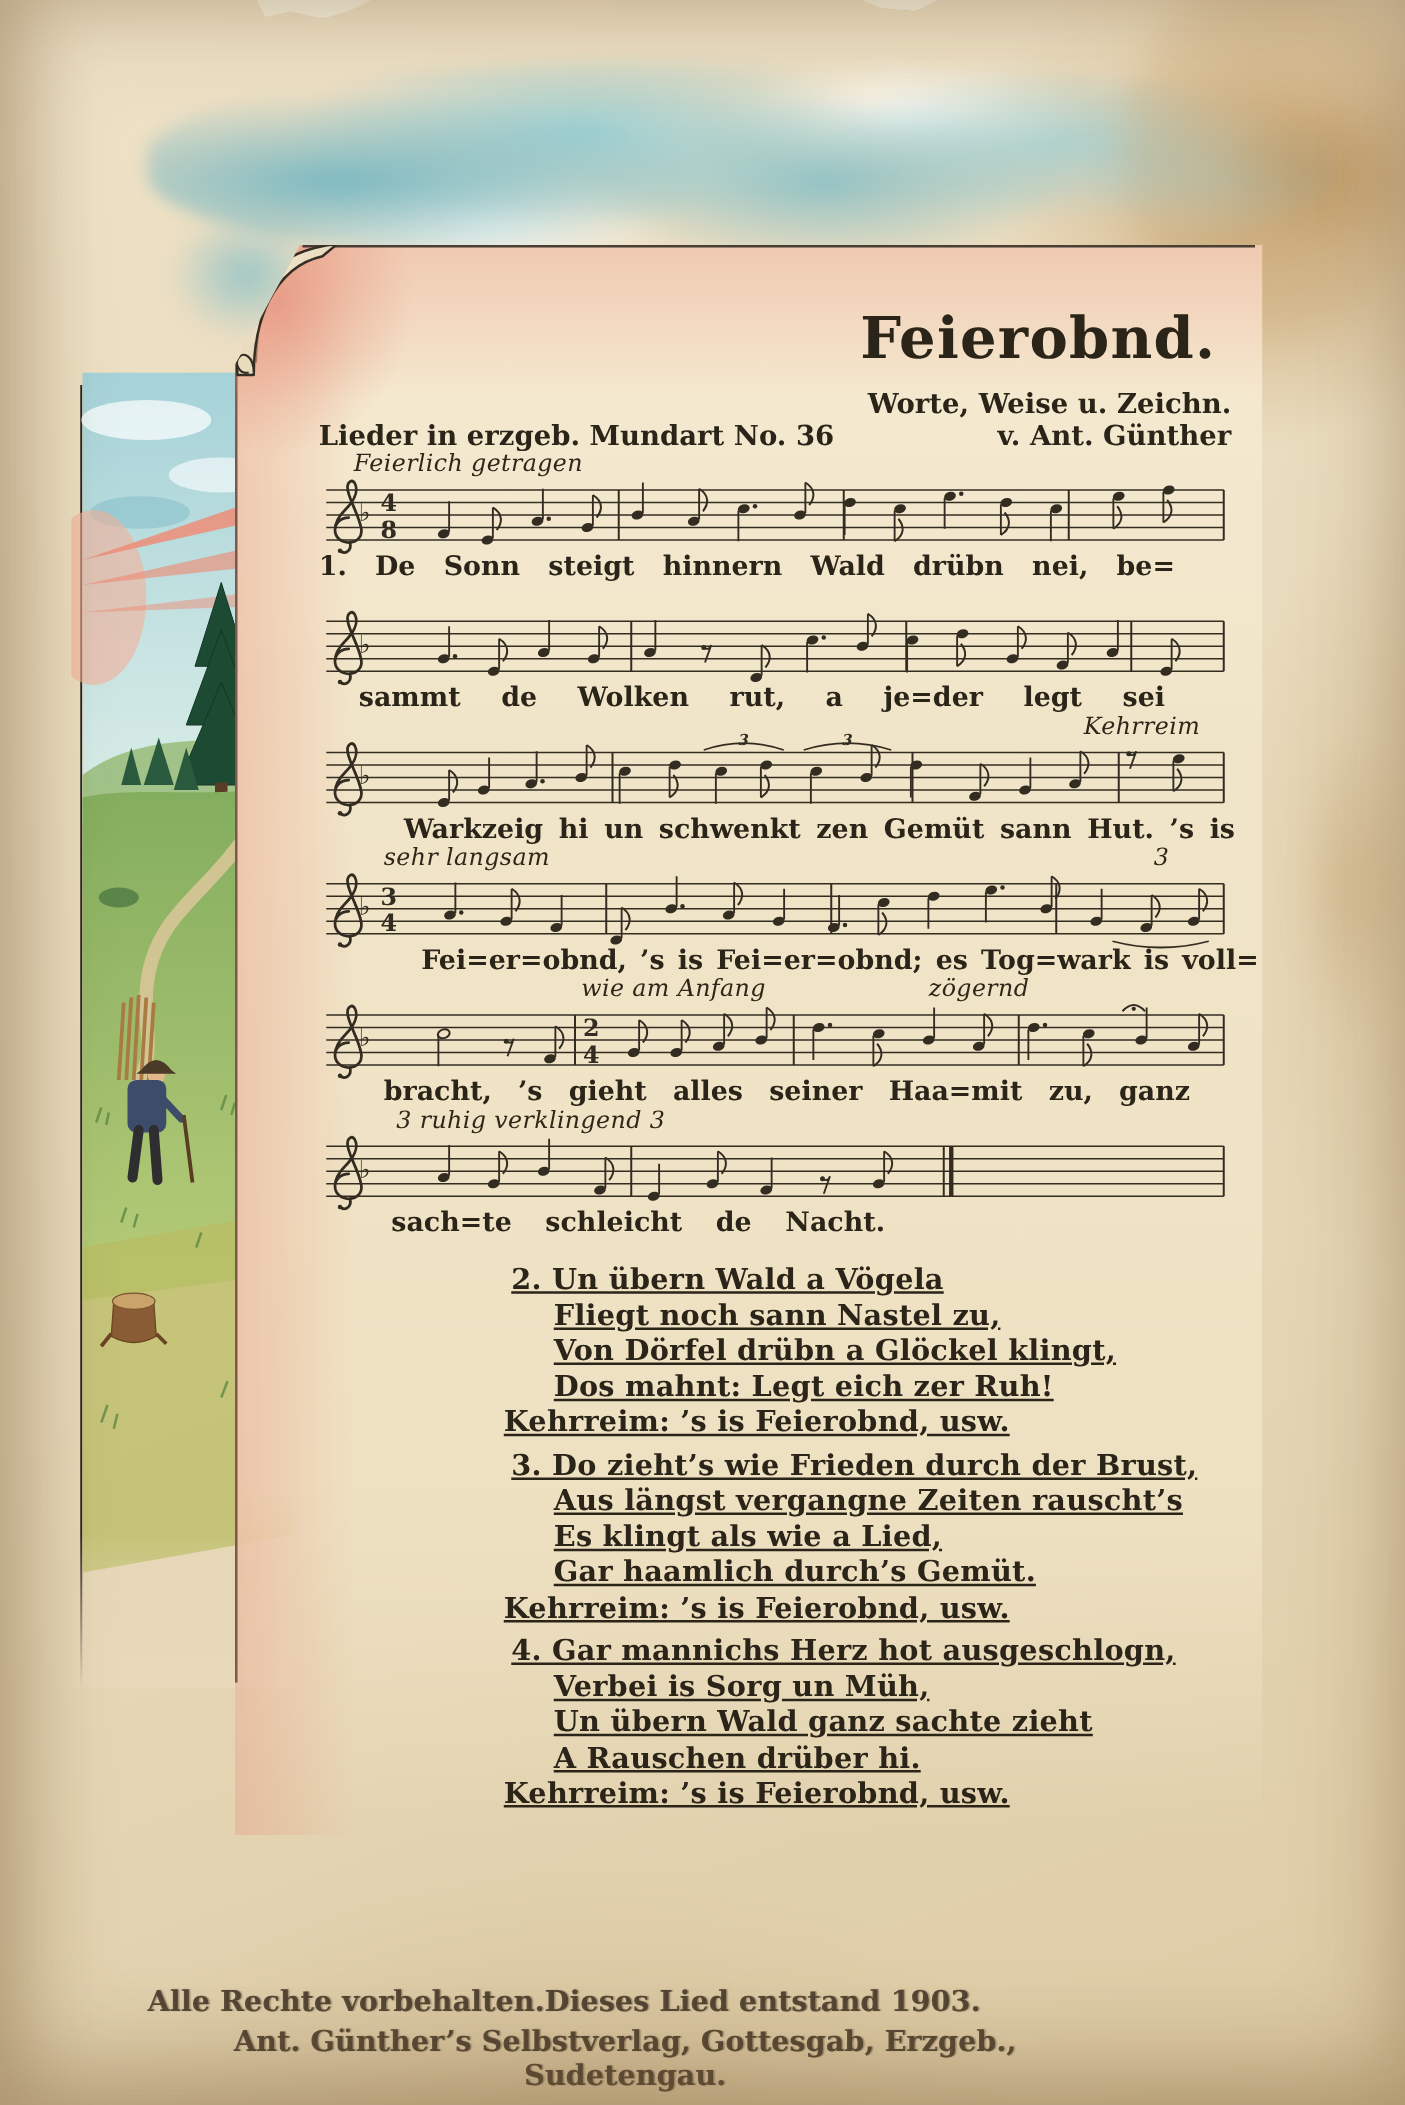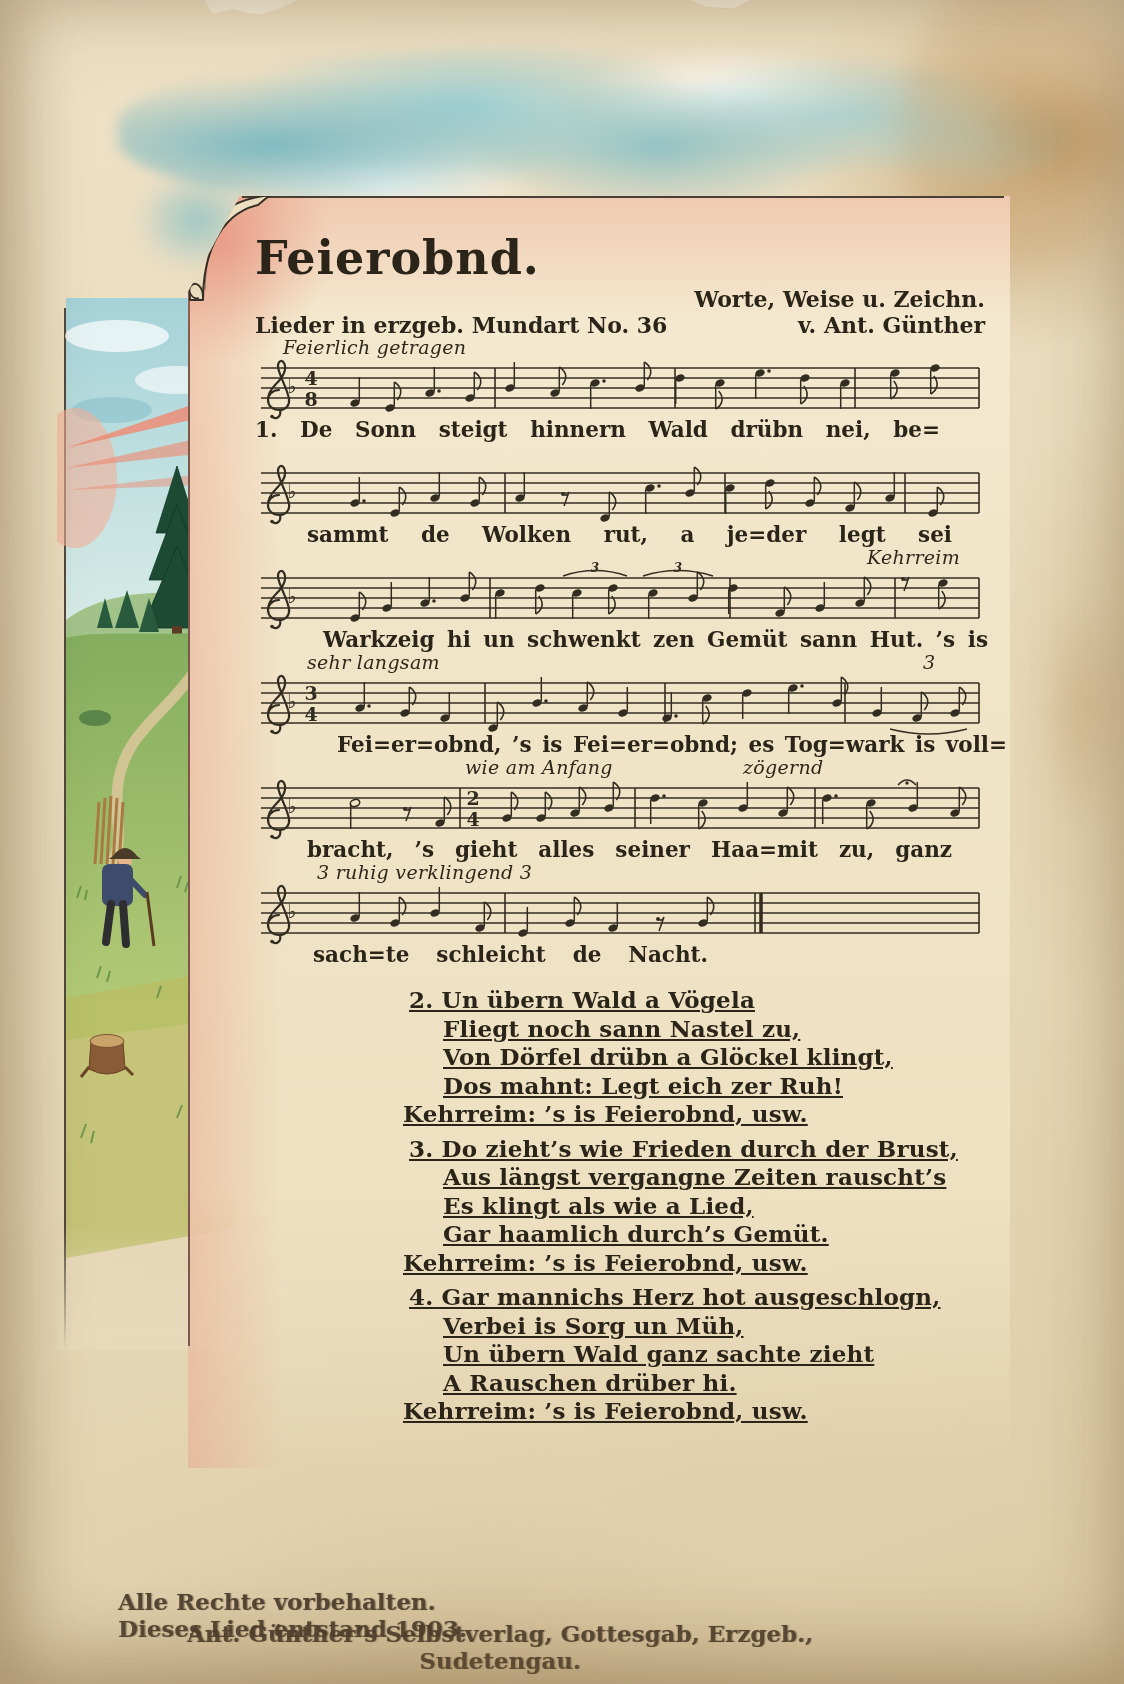--- a/index.html
+++ b/index.html
@@ -38,38 +38,38 @@
     clip-path:polygon(52px 0,100% 0,100% 100%,0 100%,0 96px);}
   .sheet::before{content:'';position:absolute;left:0;top:94px;bottom:122px;width:2px;background:#3a332a;}
   .topline{position:absolute;left:54px;top:0;right:6px;height:2px;background:#3a332a;opacity:.92;}
   .sheet-tint{position:absolute;inset:0;pointer-events:none;
     background:
       radial-gradient(150px 170px at 35px 45px, rgba(226,118,98,.50), transparent 72%),
       linear-gradient(90deg, rgba(233,150,128,.38), rgba(233,150,128,0) 95px),
       linear-gradient(180deg, rgba(233,150,128,.40), rgba(233,150,128,0) 125px);}
   .curl{position:absolute;left:-12px;top:-8px;overflow:visible;}
   .content{position:absolute;left:67px;top:34px;width:730px;color:#2b2418;}
-  .title{margin:0;text-align:left;font:700 46px "DejaVu Serif",serif;letter-spacing:1px;height:56px;line-height:56px;}
+  .title{margin:12px;text-align:right;font:700 46px "DejaVu Serif",serif;letter-spacing:1px;height:56px;line-height:56px;}
   .subhead{display:flex;justify-content:space-between;align-items:flex-end;height:52px;}
   .series{font:700 22px "DejaVu Serif",serif;}
   .credits{text-align:right;font:700 22px "DejaVu Serif",serif;line-height:26px;}
   .staff-row{position:relative;}
   .marks{position:relative;height:18px;}
   .mark{position:absolute;bottom:-2px;font:italic 19px "DejaVu Serif",serif;color:#2f2719;white-space:nowrap;letter-spacing:.3px;}
   svg.staff{display:block;width:730px;height:60px;overflow:visible;}
   .lyrics{font:700 21.5px "DejaVu Serif",serif;height:27px;line-height:27px;
     text-align:justify;text-align-last:justify;-moz-text-align-last:justify;}
   .flat{font:20px "DejaVu Sans",sans-serif;fill:#332c21;}
   .tsig{font:700 19px "DejaVu Serif",serif;fill:#332c21;text-anchor:middle;}
   .trip{font:italic 700 12px "DejaVu Serif",serif;fill:#332c21;text-anchor:middle;}
   .verses{margin:18px 0 0 148px;font:700 23px "DejaVu Serif",serif;letter-spacing:.2px;text-decoration:underline;}
   .verses p{margin:0;line-height:28.5px;}
   .verse{margin-bottom:6px;}
   .vnum{padding-left:6px;} .vin{padding-left:40px;} .vkehr{padding-left:0;}
-  .footer1{position:absolute;left:118px;top:1588px;width:818px;display:flex;flex-direction:column;}
+  .footer1{position:absolute;left:118px;top:1588px;width:818px;display:flex;}
   .footer2{position:absolute;left:130px;top:1620px;width:740px;text-align:center;}
   .foot{font:700 23px "DejaVu Serif",serif;color:rgba(72,58,42,.88);text-shadow:1.2px 0 1px rgba(80,62,45,.45);}
 </style>
 </head>
 <body>
 
 <svg width="0" height="0" style="position:absolute">
   <defs>
     <g id="gclef" fill="none" stroke="#332c21" stroke-width="2.2" stroke-linecap="round">
       <path d="M20 34 C13 34 9 39 9 44 C9 50 14 54 20 54 C27 54 31 49 30 43 C28 31 19 18 19 10 C19 5 23 3 25 7 C28 13 24 21 17 28 C12 33 9 38 9 44"></path>
@@ -300,21 +300,21 @@
             <path d="M559.3 16 C567.3 21 567.3 28 562.3 34" stroke="#332c21" stroke-width="1.6" fill="none"></path>
             <ellipse cx="595" cy="47" rx="4.8" ry="3.5" transform="rotate(-18 595 47)" fill="#332c21" stroke="#332c21" stroke-width="0"></ellipse>
             <line x1="599.3" y1="45.5" x2="599.3" y2="21" stroke="#332c21" stroke-width="1.5"></line>
             <path d="M599.3 21 C607.3 26 607.3 33 602.3 39" stroke="#332c21" stroke-width="1.6" fill="none"></path>
             <ellipse cx="635" cy="37" rx="4.8" ry="3.5" transform="rotate(-18 635 37)" fill="#332c21" stroke="#332c21" stroke-width="0"></ellipse>
             <line x1="639.3" y1="35.5" x2="639.3" y2="11" stroke="#332c21" stroke-width="1.5"></line>
             <ellipse cx="678" cy="52" rx="4.8" ry="3.5" transform="rotate(-18 678 52)" fill="#332c21" stroke="#332c21" stroke-width="0"></ellipse>
             <line x1="682.3" y1="50.5" x2="682.3" y2="26" stroke="#332c21" stroke-width="1.5"></line>
             <path d="M682.3 26 C690.3 31 690.3 38 685.3 44" stroke="#332c21" stroke-width="1.6" fill="none"></path>
           </svg>
-        <div class="lyrics" style="margin-left:52px;width:645px">sammt de Wolken rut, a je=der legt sei</div>
+        <div class="lyrics" style="margin-left:32px;width:645px">sammt de Wolken rut, a je=der legt sei</div>
       </div>
 
       <div class="staff-row">
         <div class="marks">
             <span class="mark" style="left:612px">Kehrreim</span>
           </div>
         <svg class="staff" viewBox="0 0 730 60">
             <path d="M6 12H724" stroke="#332c21" stroke-width="1.3" fill="none"></path>
             <path d="M6 22H724" stroke="#332c21" stroke-width="1.3" fill="none"></path>
             <path d="M6 32H724" stroke="#332c21" stroke-width="1.3" fill="none"></path>

